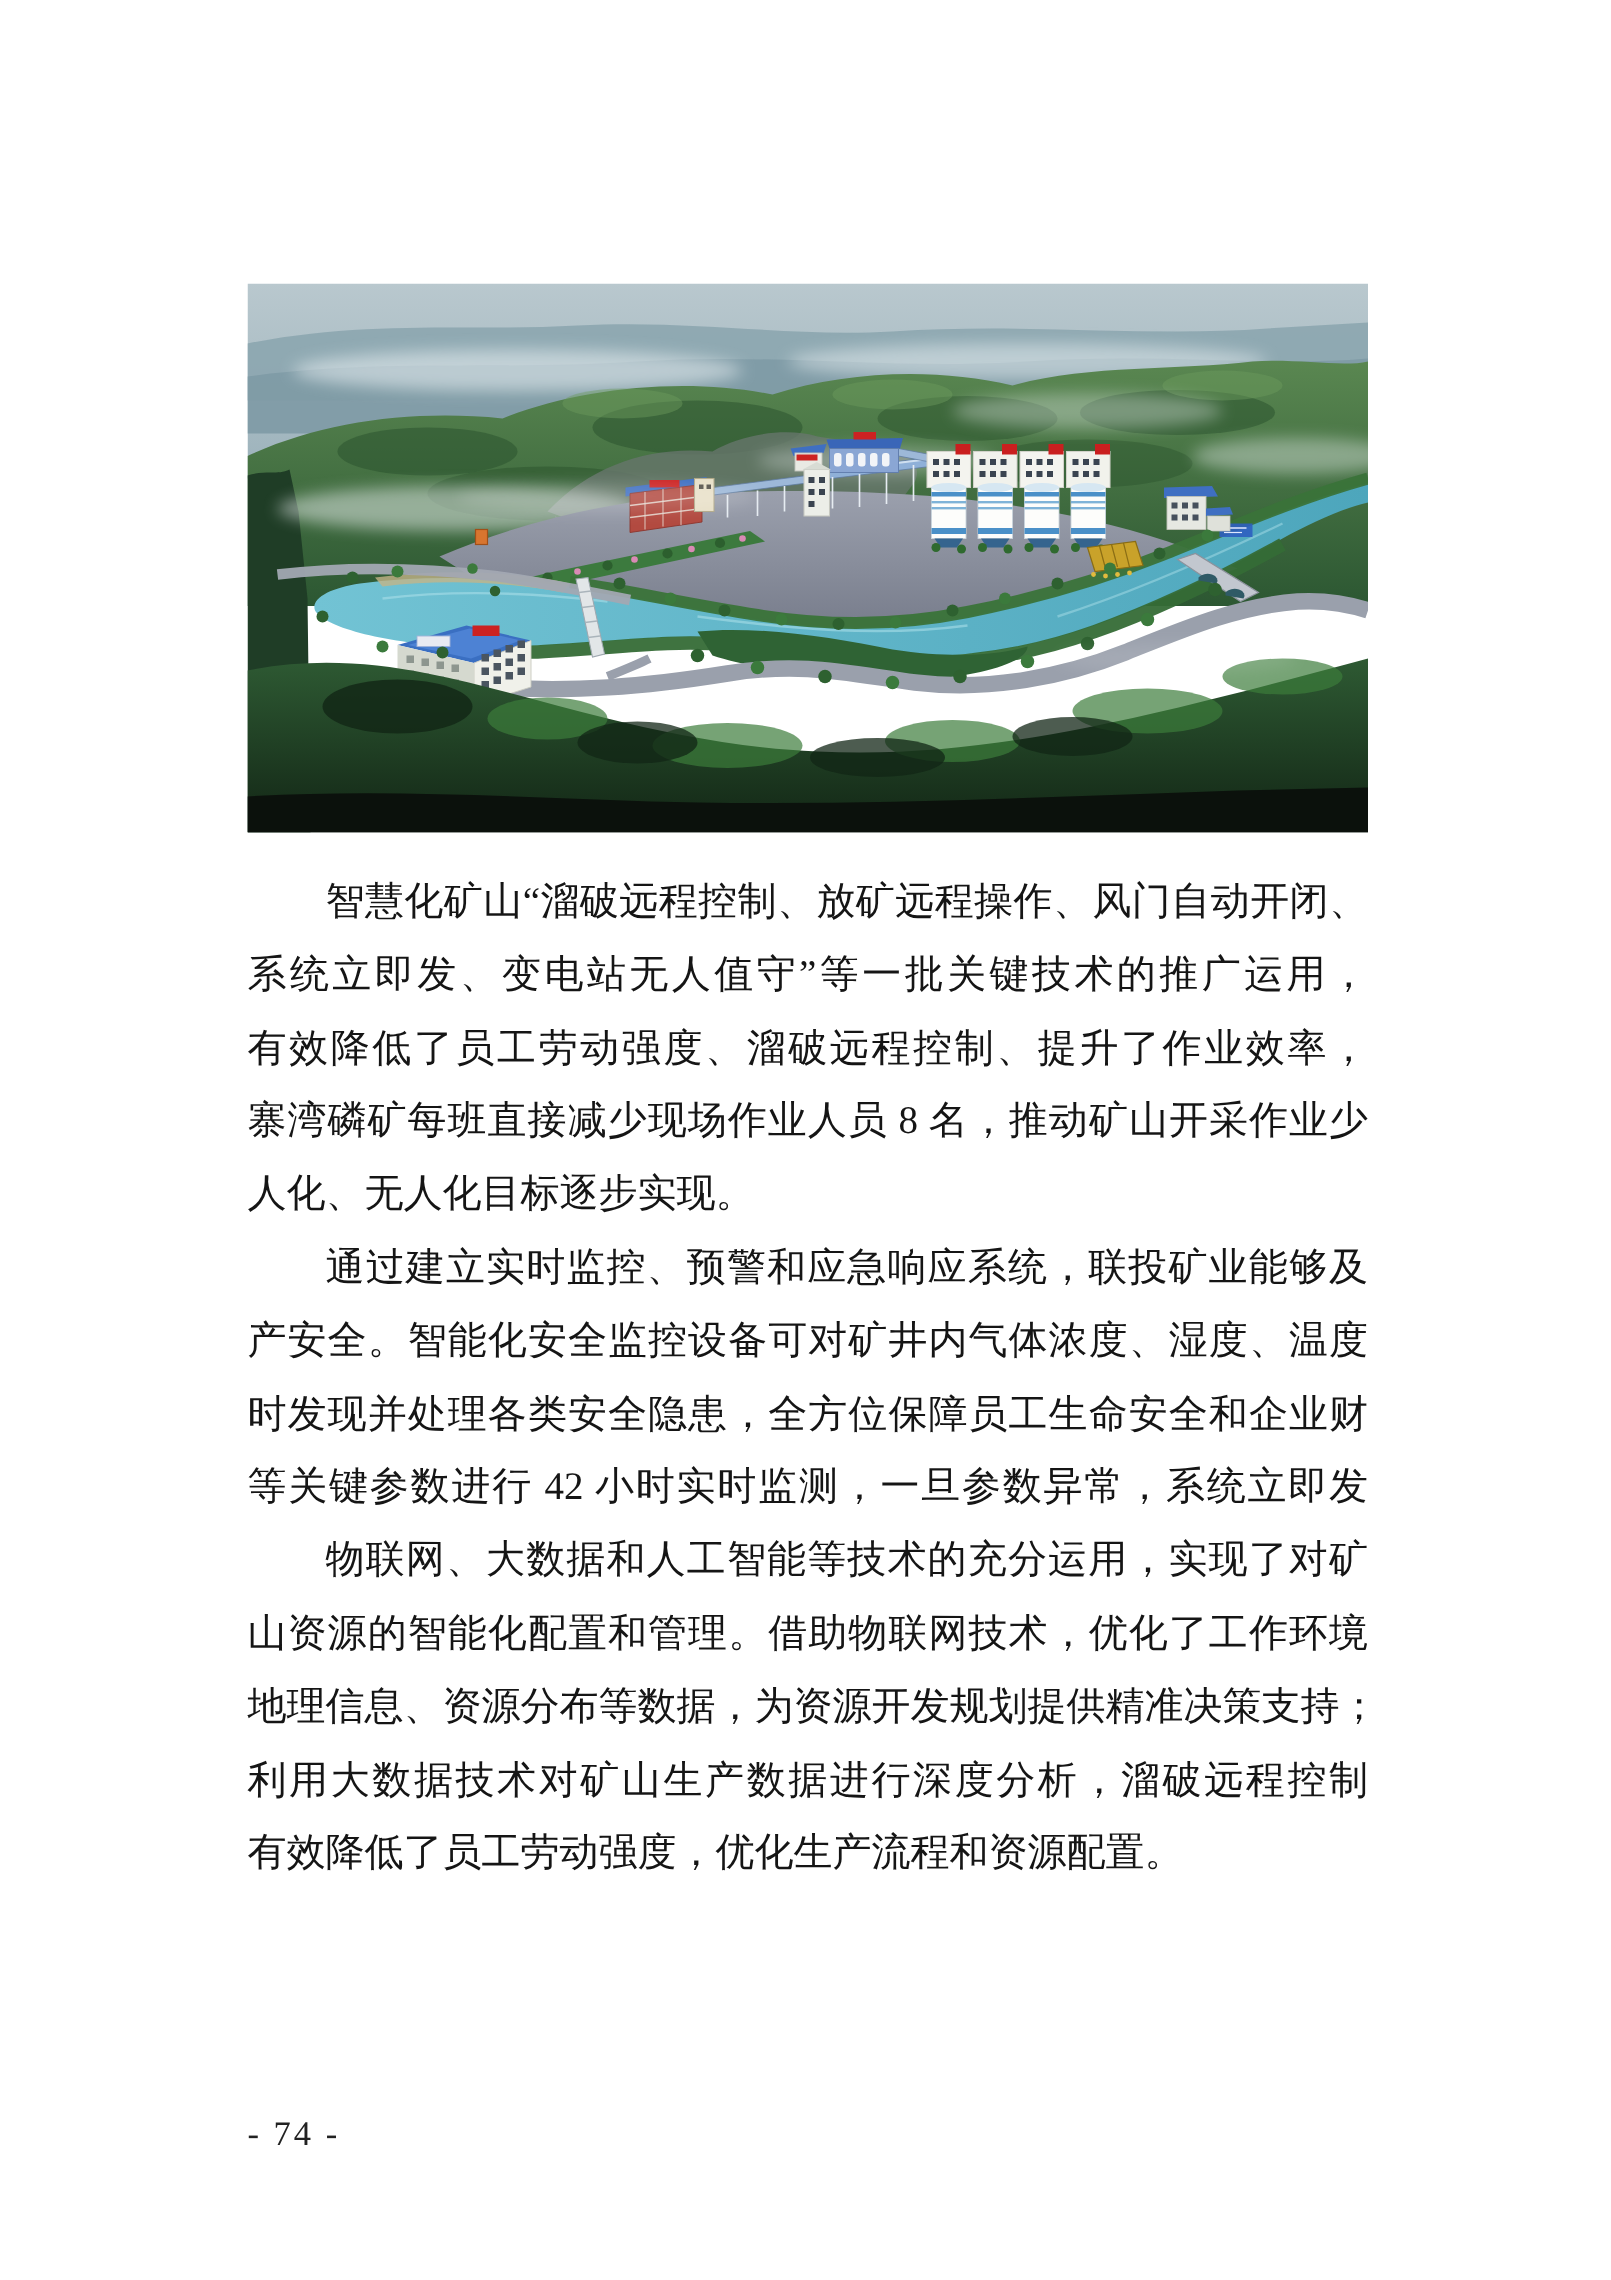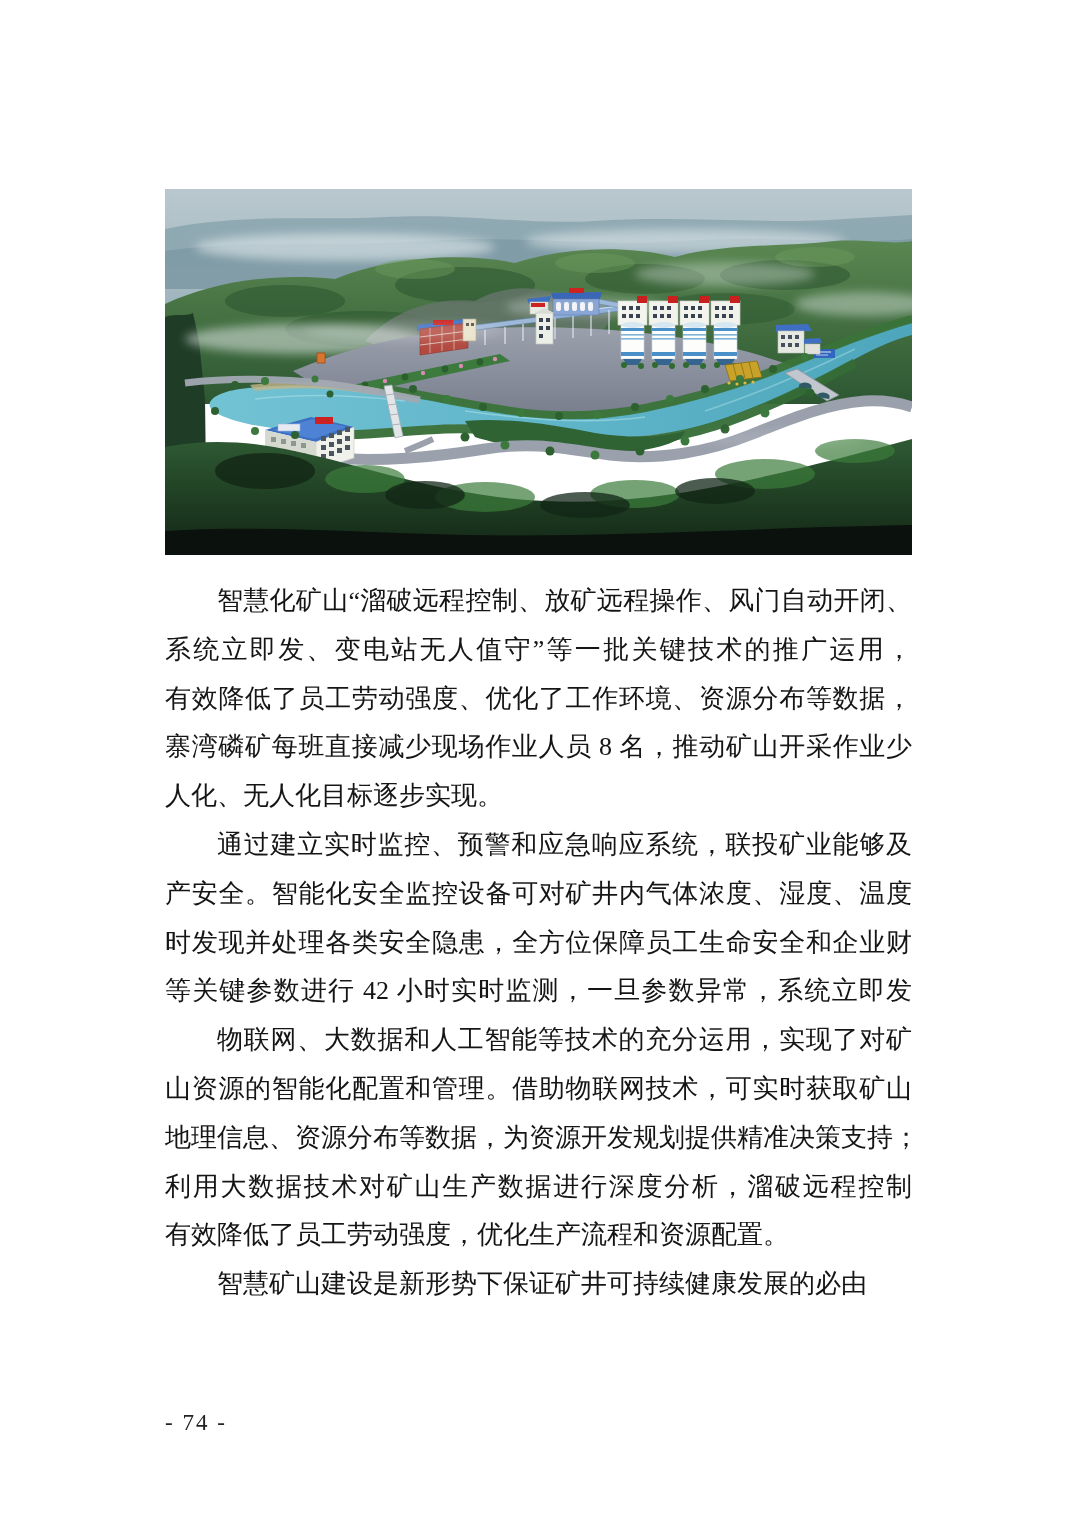--- a/index.html
+++ b/index.html
@@ -387,39 +387,36 @@
         <ellipse cx="240" cy="142" rx="100" ry="10" fill="#ffffff" opacity="0.16" filter="url(#blurM)"></ellipse>
         <ellipse cx="620" cy="250" rx="80" ry="10" fill="#ffffff" opacity="0.1" filter="url(#blurM)"></ellipse>
       </g>
     </svg>
   </figure>
 
   <div class="body-text">
     <div class="para">
       <div class="line indent">智慧化矿山“溜破远程控制、放矿远程操作、风门自动开闭、</div>
       <div class="line">系统立即发、变电站无人值守”等一批关键技术的推广运用，</div>
-      <div class="line">有效降低了员工劳动强度、优化了工作环境、资源分布等数据，</div>
+      <div class="line">有效降低了员工劳动强度、溜破远程控制、提升了作业效率，</div>
       <div class="line">寨湾磷矿每班直接减少现场作业人员 8 名，推动矿山开采作业少</div>
       <div class="line last">人化、无人化目标逐步实现。</div>
     </div>
     <div class="para">
       <div class="line indent">通过建立实时监控、预警和应急响应系统，联投矿业能够及</div>
       <div class="line">产安全。智能化安全监控设备可对矿井内气体浓度、湿度、温度</div>
       <div class="line">时发现并处理各类安全隐患，全方位保障员工生命安全和企业财</div>
       <div class="line">等关键参数进行 42 小时实时监测，一旦参数异常，系统立即发</div>
     </div>
     <div class="para">
       <div class="line indent">物联网、大数据和人工智能等技术的充分运用，实现了对矿</div>
-      <div class="line">山资源的智能化配置和管理。借助物联网技术，可实时获取矿山</div>
+      <div class="line">山资源的智能化配置和管理。借助物联网技术，优化了工作环境</div>
       <div class="line">地理信息、资源分布等数据，为资源开发规划提供精准决策支持；</div>
       <div class="line">利用大数据技术对矿山生产数据进行深度分析，溜破远程控制</div>
       <div class="line last">有效降低了员工劳动强度，优化生产流程和资源配置。</div>
     </div>
-    <div class="para">
-      <div class="line indent last">智慧矿山建设是新形势下保证矿井可持续健康发展的必由</div>
-    </div>
   </div>
 
   <div class="footer">
     <span class="pagenum">- 74 -</span>
   </div>
 
 </div>
 
 </body></html>

